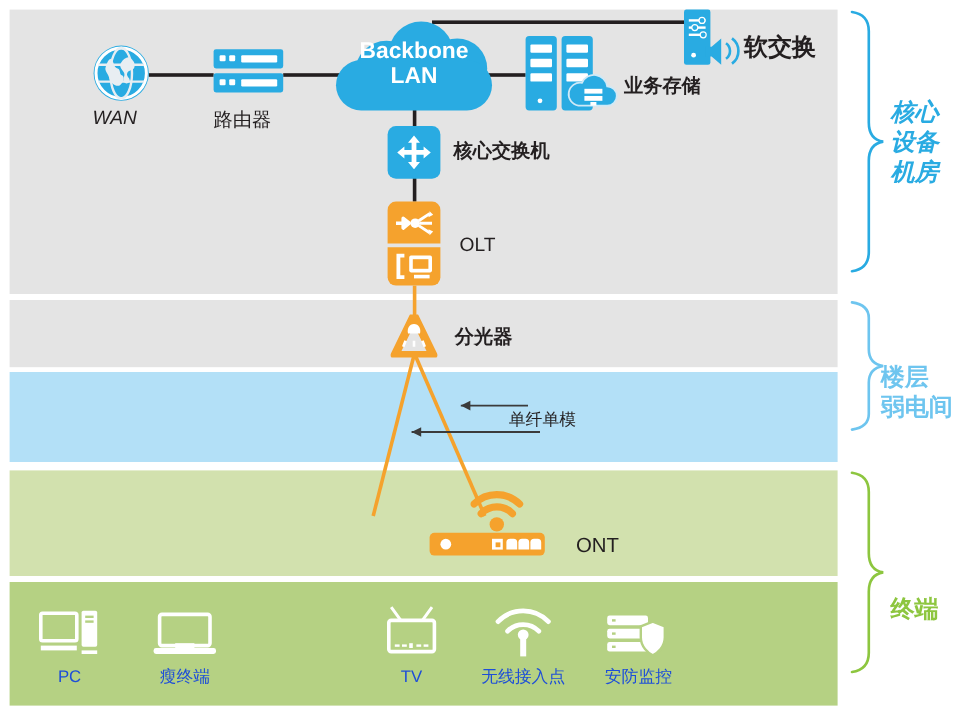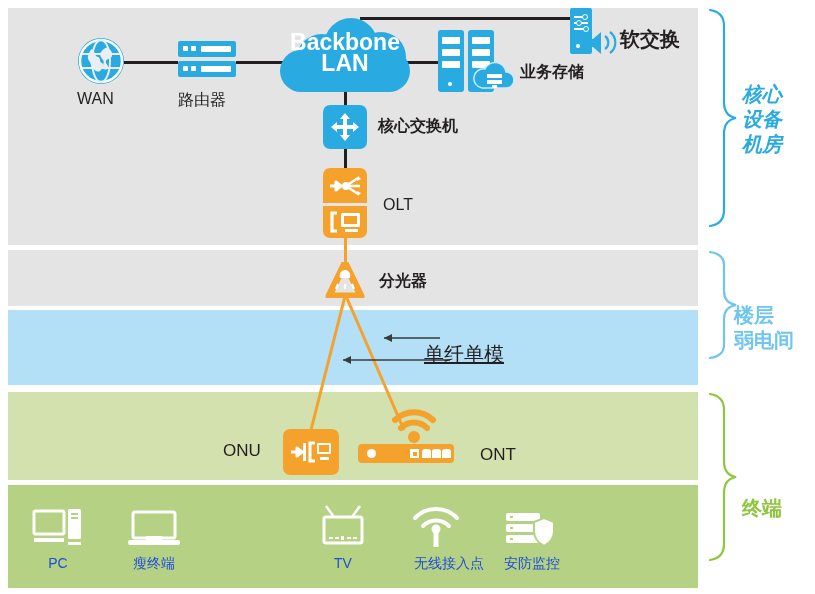--- a/index.html
+++ b/index.html
@@ -40,21 +40,21 @@
   .router-unit .dot{position:absolute;top:5px;left:5px;width:5px;height:5px;background:#ffffff;border-radius:1px;}
   .router-unit .dot2{left:13px;}
   .router-unit .bar{position:absolute;top:5px;left:23px;width:30px;height:6px;background:#ffffff;border-radius:1px;}
 
   
   .cloud{position:relative;width:130px;height:74px;}
   .cloud .c{position:absolute;background:#29abe2;border-radius:50%;}
   .cloud .base{position:absolute;left:0;bottom:0px;width:130px;height:42px;background:#29abe2;border-radius:24px;}
   .cloud-text{
     position:absolute;left:0;top:14px;width:130px;text-align:center;
-    color:#ffffff;font-weight:bold;font-size:23px;line-height:21px;z-index:4;
+    color:#ffffff;font-weight:bold;font-size:19px;line-height:21px;z-index:4;
   }
 
   
   .srv{width:26px;height:62px;background:#29abe2;border-radius:3px;position:relative;}
   .srv .slot{position:absolute;left:4px;width:18px;height:7px;background:#ffffff;border-radius:1px;}
   .srv .pdot{position:absolute;left:10px;bottom:6px;width:4px;height:4px;background:#ffffff;border-radius:50%;}
 
   
   .ss-box{width:22px;height:46px;background:#29abe2;border-radius:2px;position:relative;}
   .ss-box .sl{position:absolute;left:4px;height:2px;background:#ffffff;}
@@ -120,21 +120,21 @@
   <div class="node" style="left:78px;top:38px;">
     <div class="globe">
       <svg width="46" height="46" viewBox="0 0 46 46">
         <circle cx="23" cy="23" r="21" fill="none" stroke="#ffffff" stroke-width="2.5"></circle>
         <ellipse cx="23" cy="23" rx="9" ry="21" fill="none" stroke="#e8eef2" stroke-width="2"></ellipse>
         <path d="M4 16 H42 M4 30 H42" stroke="#e8eef2" stroke-width="2" fill="none"></path>
         <path d="M14 11 c4 3 2 7 6 8 c3 1 1 5 4 6 c2 1 1 6 -2 8 c-3 2 -8 -2 -9 -6 c-1 -4 -4 -6 -3 -9 c1 -3 2 -6 4 -7 z" fill="#e8eef2"></path>
         <path d="M30 10 c3 2 5 5 4 8 c-1 3 -5 2 -6 5 c-1 3 3 4 2 7 c-1 2 -4 2 -5 0 c-1 -3 2 -5 0 -8 c-2 -3 -4 -5 -2 -8 c2 -3 5 -5 7 -4 z" fill="#e8eef2"></path>
       </svg>
     </div>
-    <div class="lbl" style="left:-1px;top:52px;font-size:16px;">WAN</div>
+    <div class="lbl" style="left:-1px;top:52px;font-size:16px;font-style:italic;">WAN</div>
   </div>
 
   <div class="node" style="left:178px;top:41px;">
     <div class="router-unit">
       <span class="dot"></span>
         <span class="dot dot2"></span>
         <span class="bar"></span>
     </div>
     <div class="router-unit">
       <span class="dot"></span>
@@ -245,35 +245,22 @@
   </div>
 
   <svg style="position:absolute;left:330px;top:326px;width:300px;height:50px;">
     <g stroke="#3b3b3b" stroke-width="1.6" fill="none">
       <line x1="54" y1="12" x2="110" y2="12"></line>
       <path d="M54 12 l8 -4 v8 z" fill="#3b3b3b" stroke="none"></path>
       <line x1="13" y1="34" x2="120" y2="34"></line>
       <path d="M13 34 l8 -4 v8 z" fill="#3b3b3b" stroke="none"></path>
     </g>
   </svg>
-  <div class="arrow-lbl" style="left:424px;top:341px;font-size:20px;text-decoration:underline;">单纤单模</div>
-
-  <div class="node" style="left:283px;top:429px;">
-    <div class="onu">
-      <svg width="42" height="26" viewBox="0 0 42 26">
-        <path d="M1 13 h9 M7 9 l5 4 l-5 4 z" stroke="#ffffff" stroke-width="3" fill="#ffffff" stroke-linejoin="round"></path>
-        <rect x="13" y="4" width="3" height="18" fill="#ffffff"></rect>
-        <path d="M25 4 h-5 v18 h5" stroke="#ffffff" stroke-width="3" fill="none"></path>
-        <rect x="27" y="4" width="14" height="11" rx="1" fill="#ffffff"></rect>
-        <rect x="29" y="6" width="10" height="7" fill="#f5a22d"></rect>
-        <rect x="30" y="18" width="9" height="3" fill="#ffffff"></rect>
-      </svg>
-    </div>
-    <div class="lbl" style="left:-60px;top:12px;font-size:17px;">ONU</div>
-  </div>
+  <div class="arrow-lbl" style="left:424px;top:341px;font-size:14px;">单纤单模</div>
+
 
   <div class="node" style="left:358px;top:402px;">
     <div style="position:relative;">
       <svg width="66" height="42" viewBox="0 0 66 42" style="position:absolute;left:34px;top:0px;">
         <path d="M9 26 a18 18 0 0 1 26 0" fill="none" stroke="#f5a22d" stroke-width="6" stroke-linecap="round"></path>
         <path d="M3 18 a27 27 0 0 1 38 0" fill="none" stroke="#f5a22d" stroke-width="6" stroke-linecap="round"></path>
         <circle cx="22" cy="35" r="6" fill="#f5a22d"></circle>
       </svg>
       <div class="ont-body" style="position:absolute;left:0px;top:42px;">
         <span class="pdot"></span>
@@ -324,21 +311,21 @@
             <rect x="17" y="32" width="4" height="2"></rect>
           <rect x="23" y="31" width="3" height="4"></rect>
           <rect x="29" y="32" width="4" height="2"></rect>
             <rect x="35" y="32" width="4" height="2"></rect>
         </g>
       </svg>
     </div>
     <div class="tlabel">TV</div>
   </div>
 
-  <div class="term" style="left:388px;top:503px;text-align:right;">
+  <div class="term" style="left:388px;top:503px;">
     <div class="ticon">
       <svg width="52" height="44" viewBox="0 0 52 44">
         <path d="M13 21 a18 18 0 0 1 26 0" fill="none" stroke="#ffffff" stroke-width="4" stroke-linecap="round"></path>
         <path d="M5 13 a29 29 0 0 1 42 0" fill="none" stroke="#ffffff" stroke-width="4" stroke-linecap="round"></path>
         <circle cx="26" cy="24" r="4.5" fill="#ffffff"></circle>
         <rect x="23.5" y="24" width="5" height="18" fill="#ffffff"></rect>
       </svg>
     </div>
     <div class="tlabel">无线接入点</div>
   </div>

